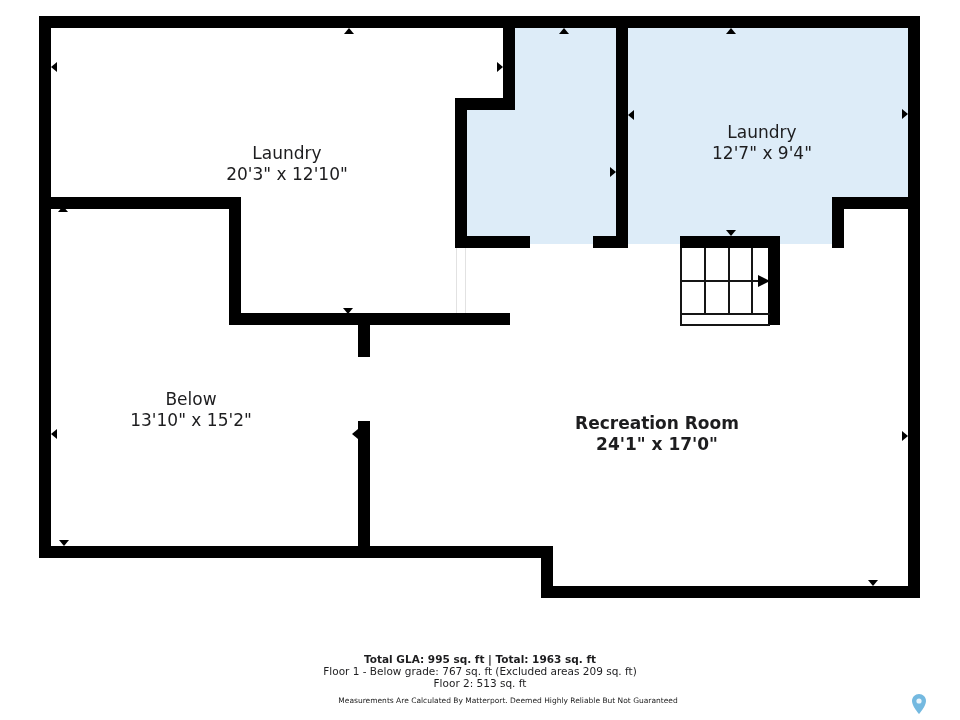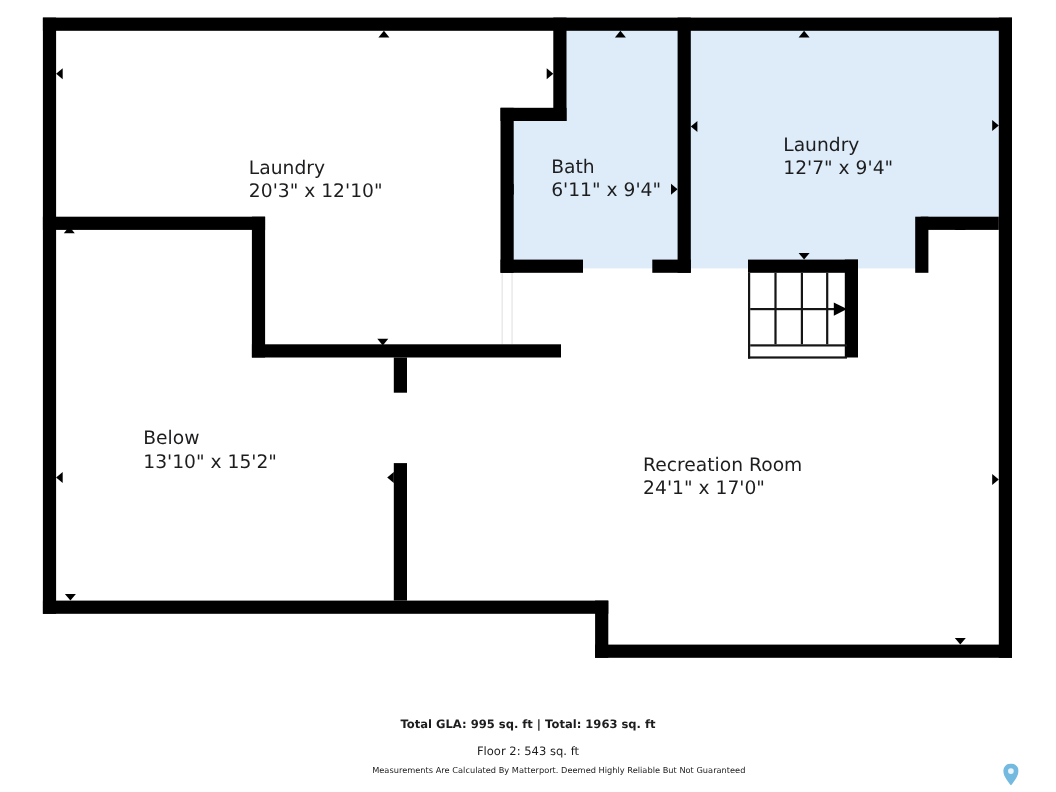--- a/index.html
+++ b/index.html
@@ -3,21 +3,21 @@
 <meta charset="utf-8">
 <style>
   html,body { margin:0; padding:0; background:#fff; }
   #stage {
     position:relative; width:960px; height:720px; background:#fff;
     font-family:"DejaVu Sans", sans-serif; overflow:hidden;
   }
   .wall { position:absolute; background:var(--wall,#000); }
   .fill { position:absolute; background:var(--room-highlight,#ddecf8); }
   .room-label {
-    position:absolute; transform:translate(-50%,-50%); 
+    position:absolute; transform:translate(-50%,-50%); text-align:center;
     font-size:17px; line-height:21px; color:var(--text,#1d1d1f); white-space:nowrap;
   }
   .arrow { position:absolute; width:0; height:0; }
   .arrow.up    { border-left:5px solid transparent; border-right:5px solid transparent; border-bottom:6px solid var(--wall,#000); }
   .arrow.down  { border-left:5px solid transparent; border-right:5px solid transparent; border-top:6px solid var(--wall,#000); }
   .arrow.left  { border-top:5px solid transparent; border-bottom:5px solid transparent; border-right:6px solid var(--wall,#000); }
   .arrow.right { border-top:5px solid transparent; border-bottom:5px solid transparent; border-left:6px solid var(--wall,#000); }
   #stairs { position:absolute; left:680px; top:248px; width:88px; height:76px;
     border-left:2px solid #151515; border-bottom:2px solid #151515; }
   .stair-line { position:absolute; background:#151515; }
@@ -91,39 +91,36 @@
   <div class="arrow left" style="left:352px; top:429px;"></div>
   <div class="arrow right" style="left:364px; top:432px;"></div>
   <div class="arrow down" style="left:59px;  top:540px;"></div>
   <div class="arrow right" style="left:902px; top:431px;"></div>
   <div class="arrow down" style="left:868px; top:580px;"></div>
 
   <div class="room-label" style="left:287px; top:164px;">
     <div>Laundry</div>
     <div>20'3" x 12'10"</div>
   </div>
-  <div class="room-label" style="left:551px; top:163px;">
-    <div>Bath</div>
-    <div>6'11" x 9'4"</div>
-  </div>
   <div class="room-label" style="left:762px; top:143px;">
     <div>Laundry</div>
     <div>12'7" x 9'4"</div>
   </div>
   <div class="room-label" style="left:191px; top:410px;">
     <div>Below</div>
     <div>13'10" x 15'2"</div>
   </div>
-  <div class="room-label" style="left:657px; top:434px;">
+  <div class="room-label" style="left:657px; top:434px;font-weight:bold;">
     <div>Recreation Room</div>
     <div>24'1" x 17'0"</div>
   </div>
 
   <div id="footer-totals" class="footer-line">Total GLA: 995 sq. ft | Total: 1963 sq. ft</div>
-  <div id="footer-floor2" class="footer-line">Floor 2: 543 sq. ft</div>
+  <div id="footer-floor1" class="footer-line">Floor 1 - Below grade: 767 sq. ft (Excluded areas 209 sq. ft)</div>
+  <div id="footer-floor2" class="footer-line">Floor 2: 513 sq. ft</div>
   <div id="footer-disclaimer" class="footer-line">Measurements Are Calculated By Matterport. Deemed Highly Reliable But Not Guaranteed</div>
 
   <svg id="brand-pin" width="14" height="20" viewBox="0 0 14 20">
     <path d="M7 0C3.13 0 0 3.13 0 7c0 5.25 7 13 7 13s7-7.75 7-13c0-3.87-3.13-7-7-7z" fill="#74b9e0"></path>
     <circle cx="7" cy="7" r="2.6" fill="#eaf5fc"></circle>
   </svg>
 
 </div>
 
 </body></html>

